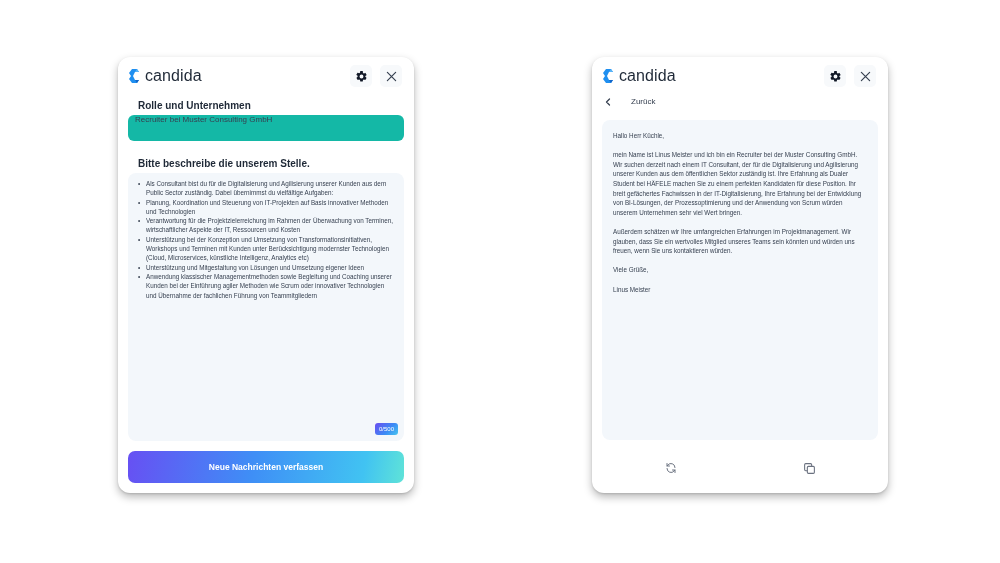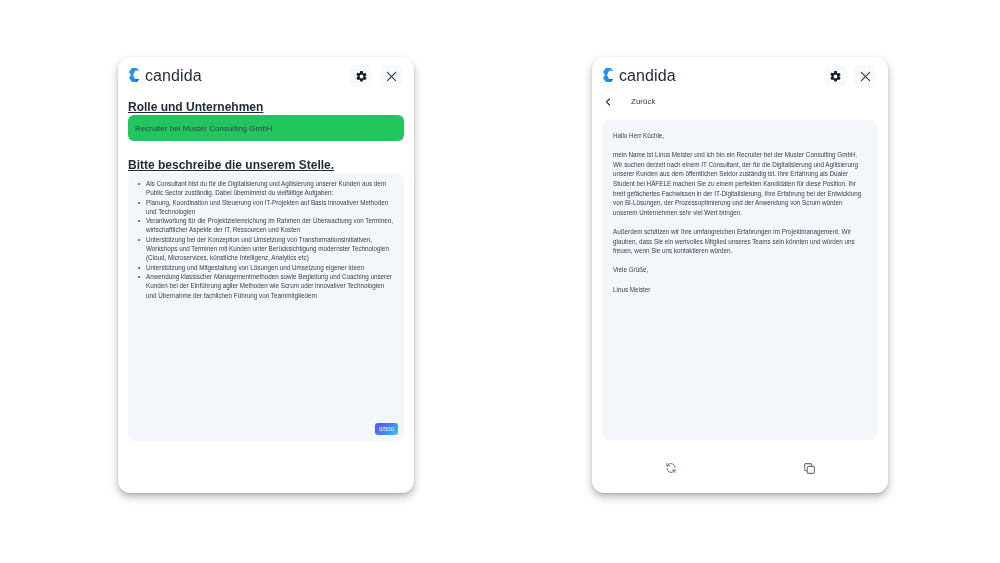--- a/index.html
+++ b/index.html
@@ -10,33 +10,33 @@
     position: absolute;
     width: 296px;
     background: #ffffff;
     border-radius: 12px;
     box-shadow: 0 4px 8px rgba(0,0,0,0.28), 0 1px 2px rgba(0,0,0,0.12);
   }
   #panel-left  { left: 118px; top: 57px;  height: 436px; }
   #panel-right { left: 592px; top: 57px;  height: 436px; }
 
   .header { position: absolute; left: 0; right: 0; top: 0; height: 38px; }
-  .brand { position: absolute; left: 10px; top: 10px; display: flex; align-items: flex-start; gap: 4px; }
+  .brand { position: absolute; left: 10px; top: 10px; display: flex; align-items: center; gap: 4px; }
   .brand-logo { width: 13px; height: 16px; position: relative; }
   .brand-name { font-size: 16px; font-weight: 500; color: #1f2937; letter-spacing: 0.1px; line-height: 18px; }
 
   .hdr-btn { position: absolute; top: 8px; width: 22px; height: 22px; border-radius: 5px; background: #f7f9fb; display: flex; align-items: center; justify-content: center; cursor: pointer; }
   .hdr-btn.gear { right: 42px; }
   .hdr-btn.close { right: 12px; }
 
-  .label { position: absolute; left: 10px; font-size: 12px; font-weight: 600; color: #1f2937; text-decoration: underline; }
+  .label { position: absolute; left: 20px; font-size: 10px; font-weight: 600; color: #1f2937; }
   .role-input {
     position: absolute; left: 10px; right: 10px; top: 58px; height: 26px;
-    background: #22c55e; border-radius: 6px; border: none; font-size: 8px; color: #374151;
-    padding: 0 7px; display: flex; align-items: center;
+    background: #14b8a6; border-radius: 6px; border: none; font-size: 8px; color: #374151;
+    padding: 0 7px; display: flex; align-items: flex-start;
   }
   .desc-box {
     position: absolute; left: 10px; right: 10px; top: 116px; height: 268px;
     background: #f3f7fb; border-radius: 8px; padding: 6px 8px 6px 8px;
   }
   .desc-list { list-style: none; font-size: 6.3px; line-height: 9.3px; color: #374151; }
   .desc-list li { position: relative; padding-left: 10px; }
   .desc-list li::before { content: "•"; position: absolute; left: 2px; top: 0; color: #374151; }
 
   .counter {
@@ -102,20 +102,21 @@
       <li>Als Consultant bist du für die Digitalisierung und Agilisierung unserer Kunden aus dem Public Sector zuständig. Dabei übernimmst du vielfältige Aufgaben:</li>
       <li>Planung, Koordination und Steuerung von IT-Projekten auf Basis innovativer Methoden und Technologien</li>
       <li>Verantwortung für die Projektzielerreichung im Rahmen der Überwachung von Terminen, wirtschaftlicher Aspekte der IT, Ressourcen und Kosten</li>
       <li>Unterstützung bei der Konzeption und Umsetzung von Transformationsinitiativen, Workshops und Terminen mit Kunden unter Berücksichtigung modernster Technologien (Cloud, Microservices, künstliche Intelligenz, Analytics etc)</li>
       <li>Unterstützung und Mitgestaltung von Lösungen und Umsetzung eigener Ideen</li>
       <li>Anwendung klassischer Managementmethoden sowie Begleitung und Coaching unserer Kunden bei der Einführung agiler Methoden wie Scrum oder innovativer Technologien und Übernahme der fachlichen Führung von Teammitgliedern</li>
     </ul>
     <div class="counter">0/500</div>
   </div>
 
+  <button class="compose-btn">Neue Nachrichten verfassen</button>
 </div>
 
 <div id="panel-right" class="panel">
   <div class="header">
     <div class="brand">
       <span class="brand-logo">
         <svg width="13" height="16" viewBox="0 0 13 16">
           <path d="M9 1 L4 1 L1 5 L3 8 L1 11 L4 15 L9 15 L11 12 L7 12 L5 8 L7 4 L11 4 Z" fill="#1f8ff0"></path>
           <path d="M7 4 L11 4 L9 1 Z" fill="#5ab4f7"></path>
           <path d="M7 12 L11 12 L9 15 Z" fill="#1266c9"></path>

